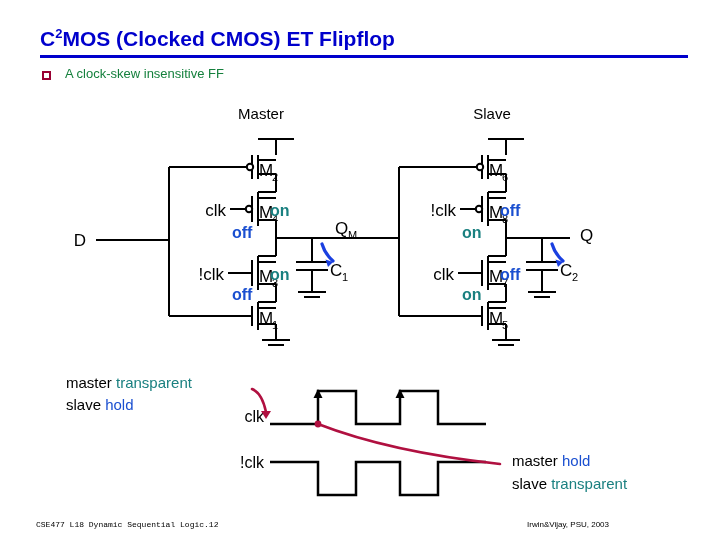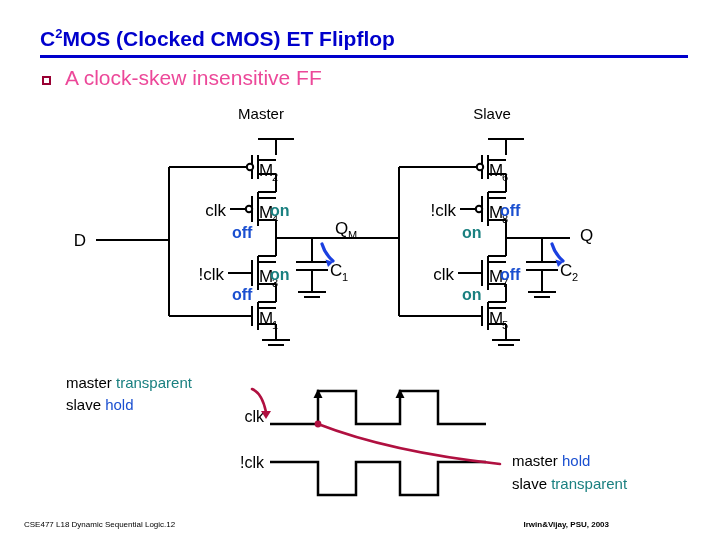--- a/index.html
+++ b/index.html
@@ -39,40 +39,40 @@
   }
   #bullet-marker {
     width: 9px; height: 9px;
     border: 2px solid #990033;
     background: #ffffff;
     margin-right: 14px;
     margin-top: 4px;
     box-sizing: border-box;
   }
   #bullet-text {
-    font-size: 21px;
-    color: #ec4899;
+    font-size: 13px;
+    color: #15803d;
     white-space: nowrap;
   }
   
   #circuit {
     position: absolute;
     left: 0; top: 0;
     width: 720px; height: 540px;
   }
   
   .footer {
     position: absolute;
     bottom: 11px;
     font-size: 8px;
     color: #000000;
     white-space: nowrap;
   }
-  #footer-left { left: 24px; }
-  #footer-right { right: 36px; font-weight: bold; }
+  #footer-left { left: 36px; font-family: Liberation Mono, monospace; }
+  #footer-right { right: 36px; }
   text { font-family: "Liberation Sans", sans-serif; }
 </style>
 </head>
 <body>
 
 <div id="slide">
 
   <div id="title">
     <span>C</span><sup>2</sup><span>MOS (Clocked CMOS) ET Flipflop</span>
   </div>

